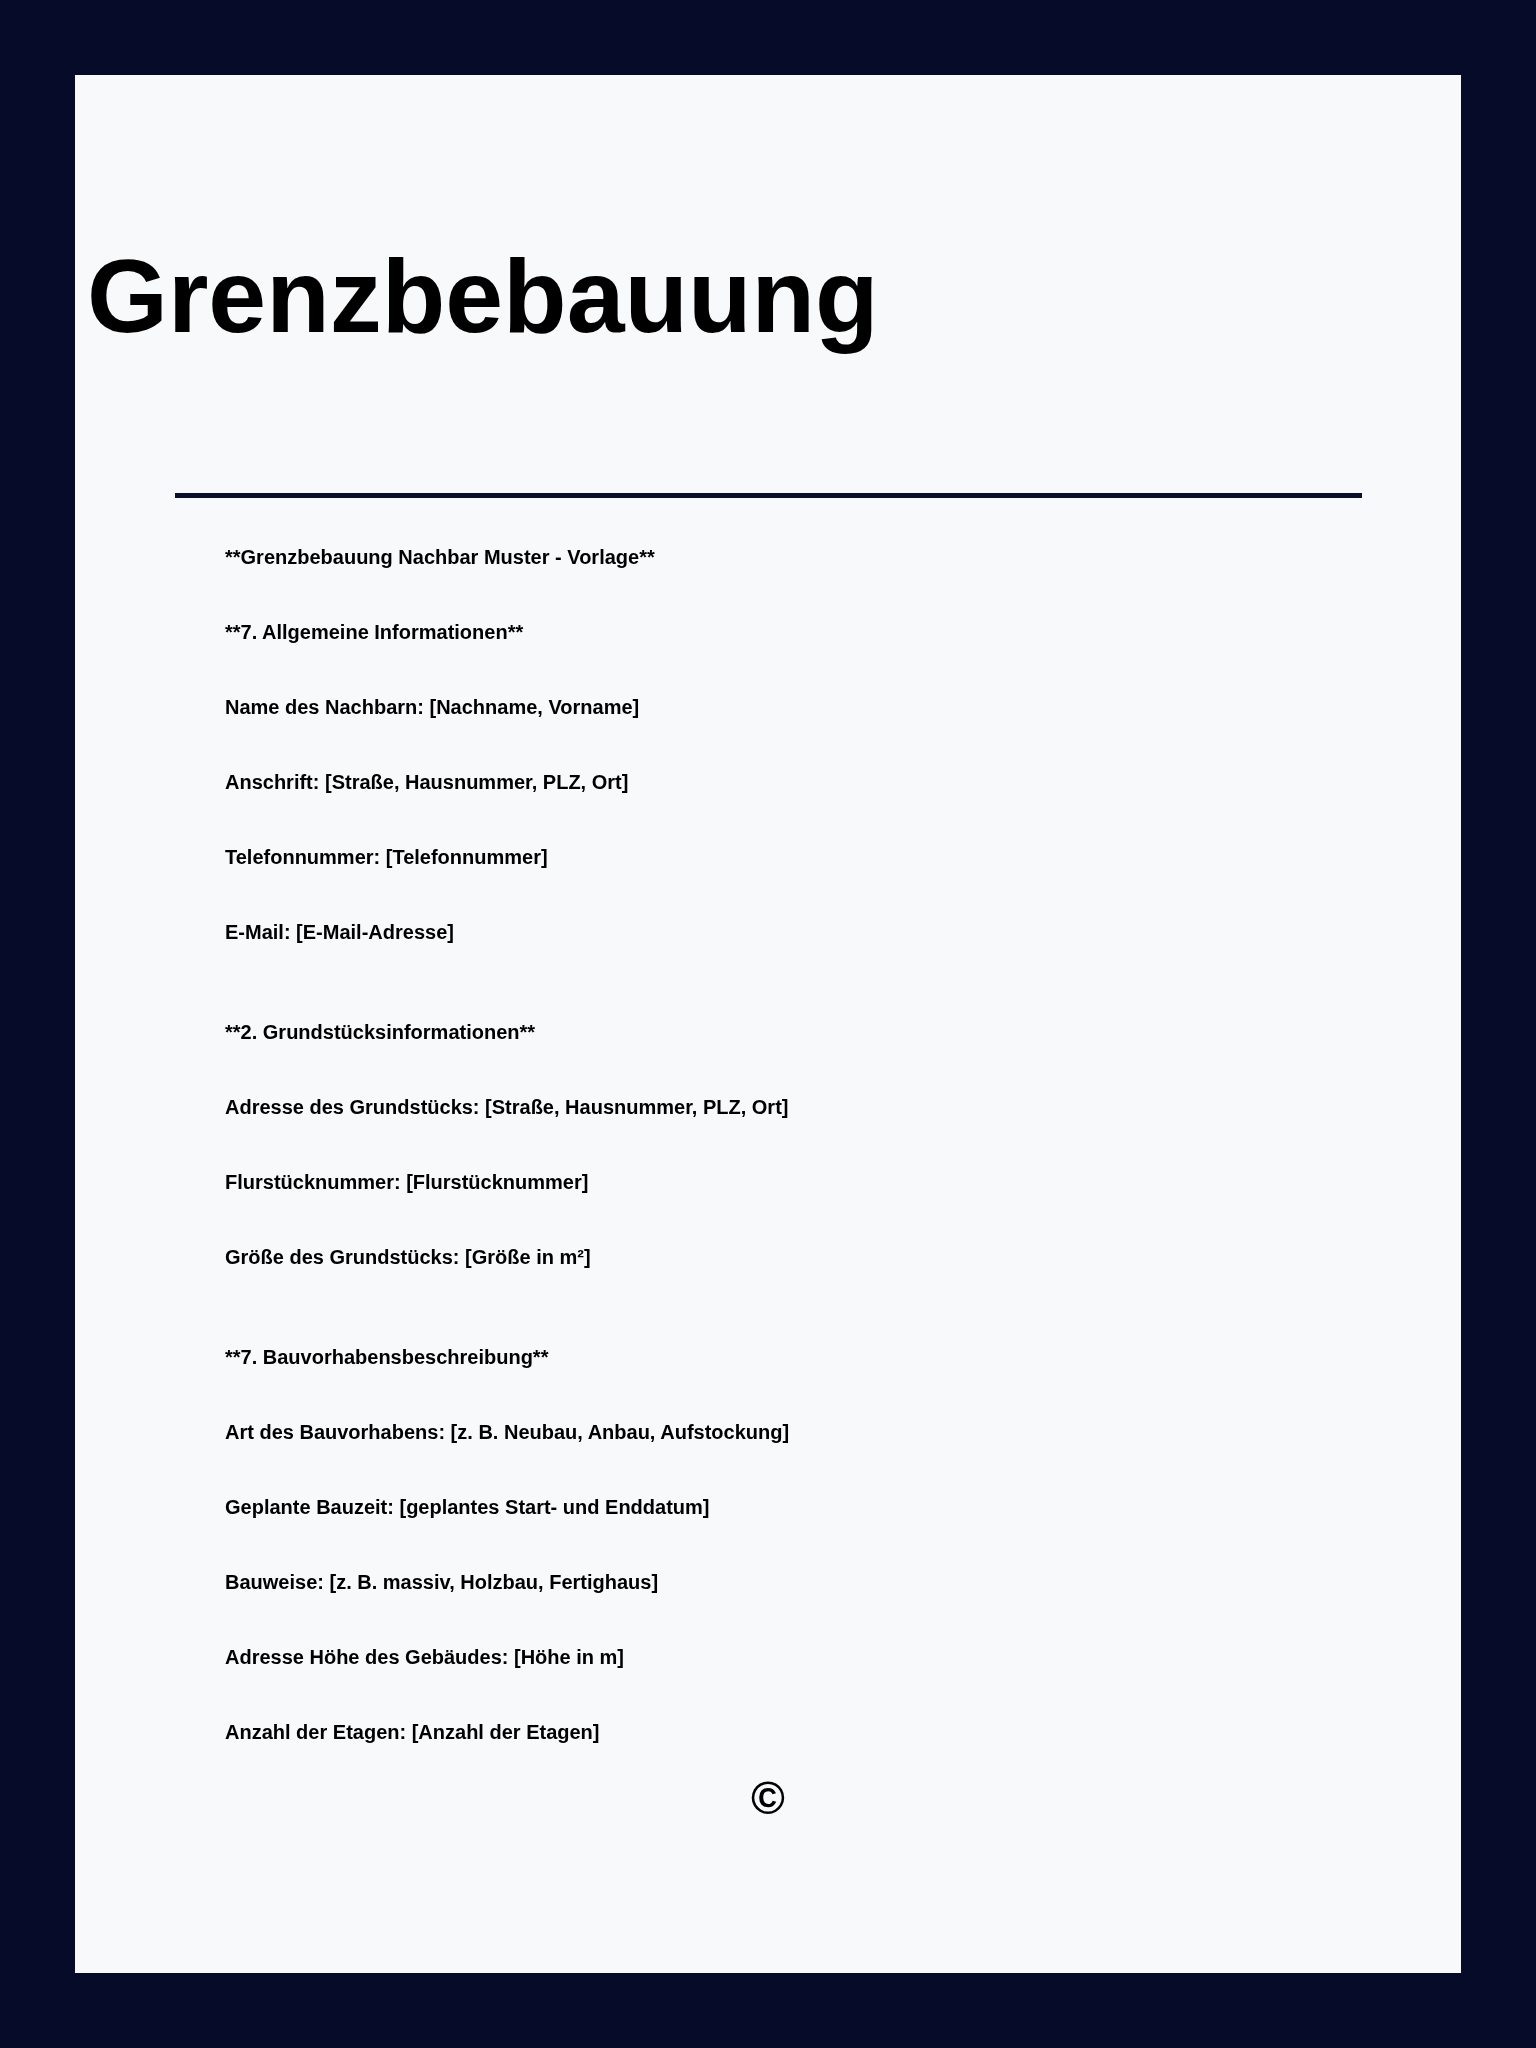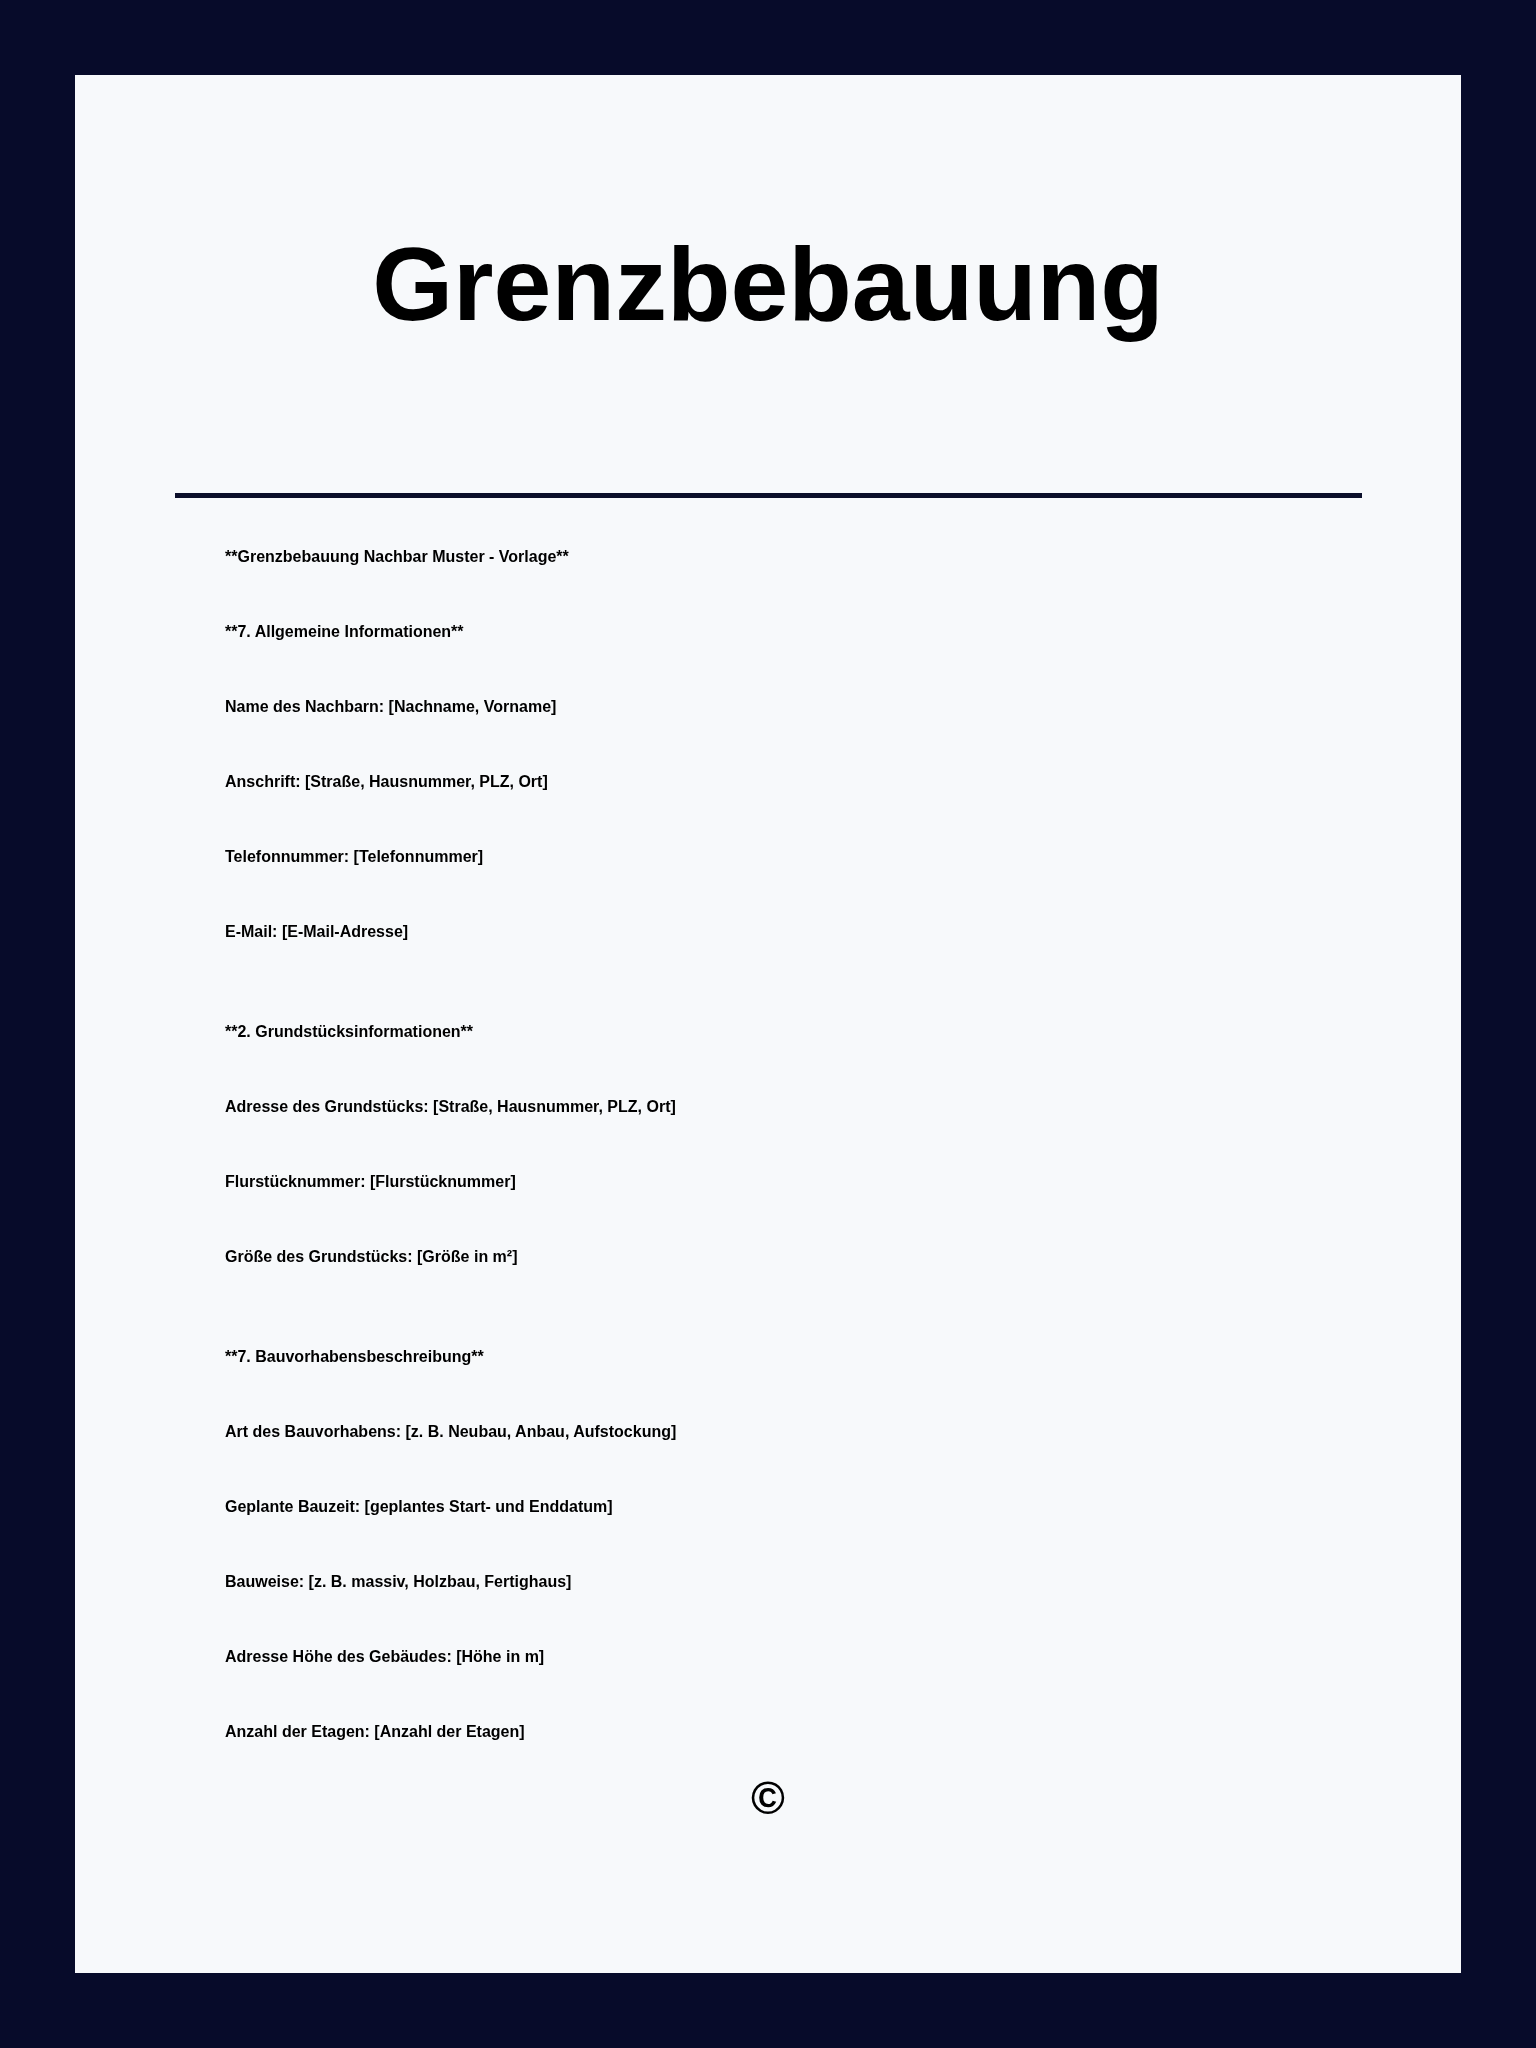--- a/index.html
+++ b/index.html
@@ -13,47 +13,47 @@
   .page {
     position: absolute;
     left: 75px; top: 75px;
     width: 1386px; height: 1898px;
     background: #f7f9fb;
   }
   .title {
     position: absolute;
     left: 0; right: 0;
     top: 150px;
-    text-align: center;
+    text-align: left;
     font-weight: bold;
     font-size: 104px;
     line-height: 118px;
     color: #000;
-    margin: 0;
+    margin: 12px;
   }
   .rule {
     position: absolute;
     left: 100px;
     width: 1187px;
     top: 418px;
     height: 5px;
     background: #0b0f2a;
   }
   .content {
     position: absolute;
     left: 150px;
     top: 0;
     right: 100px;
   }
   .line {
     position: absolute;
     left: 0;
     white-space: nowrap;
     font-weight: bold;
-    font-size: 16px;
+    font-size: 20px;
     line-height: 24px;
     color: #000;
   }
   .copyright {
     position: absolute;
     left: 0; right: 0;
     top: 1698px;
     text-align: center;
     font-size: 46px;
     font-weight: bold;

